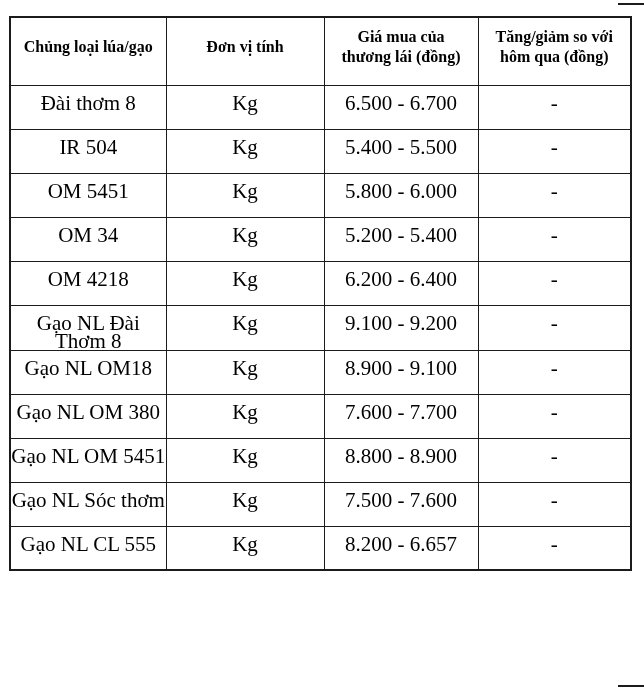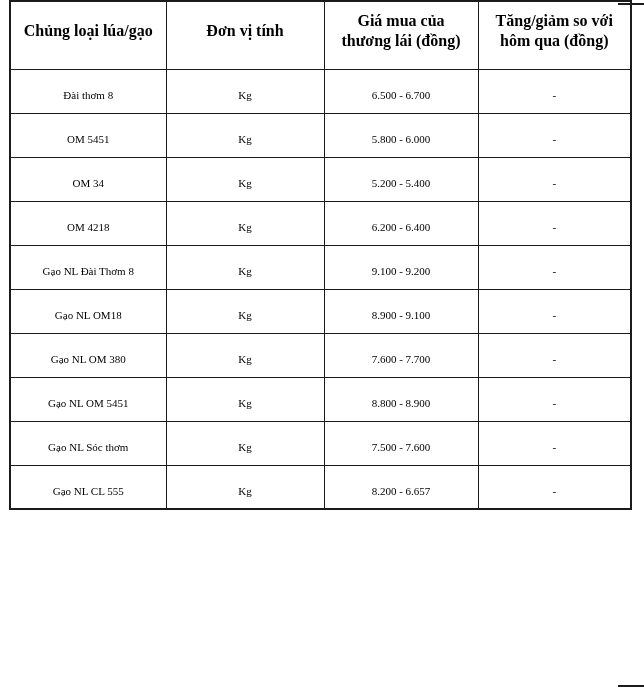--- a/index.html
+++ b/index.html
@@ -9,21 +9,21 @@
     font-family: "Liberation Serif", "DejaVu Serif", serif;
     overflow: hidden;
   }
   .page {
     position: relative;
     width: 644px; height: 700px;
     background: #ffffff;
   }
   table.price-table {
     position: absolute;
-    left: 9px; top: 0;
+    left: 9px; top: 16px;
     width: 623px;
     border-collapse: collapse;
     table-layout: fixed;
     border: 2.5px solid var(--border-color, #1b1b1b);
   }
   col.c1 { width: 156px; }
   col.c2 { width: 158px; }
   col.c3 { width: 154px; }
   col.c4 { width: 153px; }
   th {
@@ -33,25 +33,25 @@
     font-size: 16px;
     line-height: 20px;
     text-align: center;
     vertical-align: middle;
     padding: 0 8px 8px 8px;
     color: var(--text-color, #000);
   }
   td {
     height: 44px;
     border: 1.7px solid var(--border-color, #1b1b1b);
-    font-size: 11px;
+    font-size: 21px;
     line-height: 18px;
     text-align: center;
     vertical-align: top;
-    padding-top: 16px;
+    padding-top: 8px;
     color: var(--text-color, #000);
   }
   
   .edge-line {
     position: absolute;
     left: 618px;
     width: 26px;
     height: 2px;
     background: var(--border-color, #1b1b1b);
   }
@@ -80,20 +80,26 @@
     </thead>
     <tbody>
   <tr>
     <td>Đài thơm 8</td>
     <td>Kg</td>
     <td>6.500 - 6.700</td>
     <td>-</td>
   </tr>
 
 
+  <tr>
+    <td>IR 504</td>
+    <td>Kg</td>
+    <td>5.400 - 5.500</td>
+    <td>-</td>
+  </tr>
 
   <tr>
     <td>OM 5451</td>
     <td>Kg</td>
     <td>5.800 - 6.000</td>
     <td>-</td>
   </tr>
 
   <tr>
     <td>OM 34</td>

